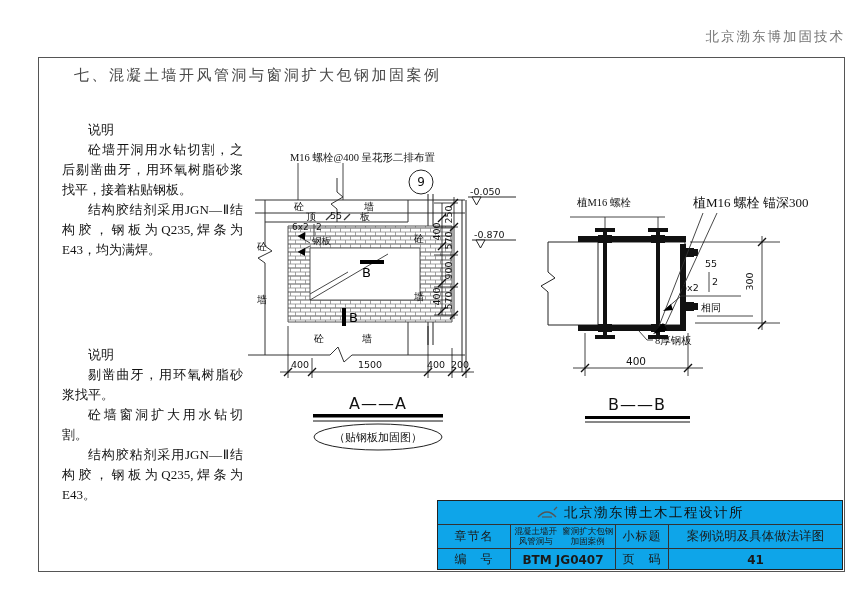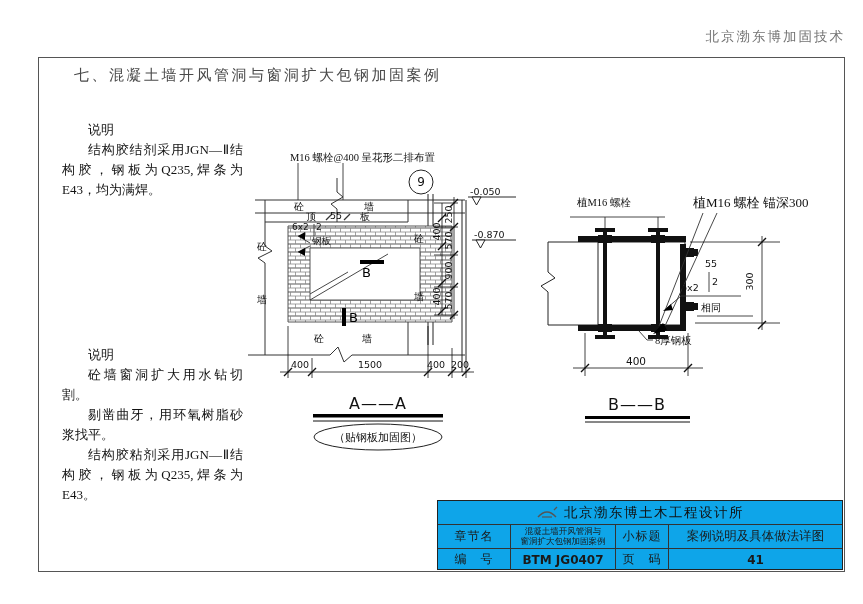--- a/index.html
+++ b/index.html
@@ -27,42 +27,43 @@
   .tb .row{display:flex;box-sizing:border-box;}
   .tb .cell{box-sizing:border-box;border-right:1px solid #333;display:flex;
             align-items:center;justify-content:center;text-align:center;}
   .tb .cell:last-child{border-right:none;}
   .tb .r1{height:23px;border-bottom:1px solid #333;display:flex;align-items:center;
           justify-content:center;gap:6px;}
   .tb .r2{height:24px;border-bottom:1px solid #333;}
   .tb .r3{height:21px;}
   .tb .company{font-size:13.5px;letter-spacing:1.5px;color:#111;}
   .tb .lab{font-size:12px;letter-spacing:1px;}
-  .tb .chap{font-size:8.5px;line-height:9.5px;flex-direction:column;}
+  .tb .chap{font-size:8.5px;line-height:9.5px;flex-direction:row;}
   .tb .val{font-size:12.5px;}
   .tb .num{font-family:"DejaVu Sans",sans-serif;font-weight:bold;font-size:12px;}
 </style>
 </head>
 <body>
 
 <div class="abs brand" style="right:18px;top:28px;">北京渤东博加固技术</div>
 
 <div class="abs sheet-border" style="left:38px;top:57px;width:805px;height:513px;"></div>
 
 <div class="abs ptitle" style="left:74px;top:66px;">七、混凝土墙开风管洞与窗洞扩大包钢加固案例</div>
 
 <div class="abs notes" style="left:62px;top:120px;">
   <p class="nh">说明</p>
+  <p>砼墙开洞用水钻切割，之后剔凿曲牙，用环氧树脂砂浆找平，接着粘贴钢板。</p>
   <p>结构胶结剂采用JGN—Ⅱ结构胶，钢板为Q235,焊条为E43，均为满焊。</p>
 </div>
 
 <div class="abs notes" style="left:62px;top:345px;">
   <p class="nh">说明</p>
+  <p>剔凿曲牙，用环氧树脂砂浆找平。</p>
   <p>砼墙窗洞扩大用水钻切割。</p>
-  <p>剔凿曲牙，用环氧树脂砂浆找平。</p>
   <p>结构胶粘剂采用JGN—Ⅱ结构胶，钢板为Q235,焊条为E43。</p>
 </div>
 
 <div class="abs" style="left:248px;top:148px;width:270px;height:320px;">
   <svg width="270" height="320" viewBox="0 0 270 320">
     <defs>
       <pattern id="brick" width="10" height="8" patternUnits="userSpaceOnUse">
         <rect width="10" height="8" fill="#ffffff"></rect>
         <path d="M0 0.4h10 M0 4h10 M0 7.6h10 M2.5 0v4 M7.5 4v4" stroke="#8a8a8a" stroke-width="0.8" fill="none"></path>
       </pattern>

